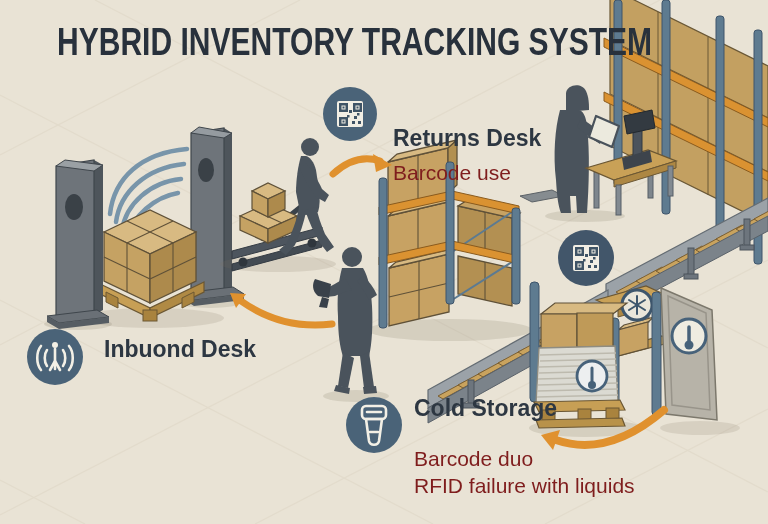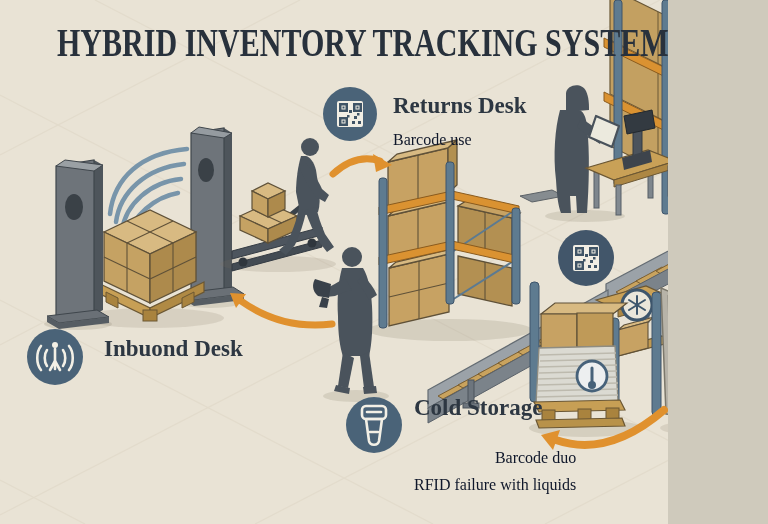--- a/index.html
+++ b/index.html
@@ -1,27 +1,27 @@
 <!DOCTYPE html>
 <html><head>
 <meta charset="utf-8">
 <style>
   html,body{margin:0;padding:0;background:#cfcabc;}
-  .stage{position:relative;width:668px;height:524px;background:#e9e3d5;overflow:hidden;
-         font-family:Liberation Serif, serif;}
+  .stage{position:relative;width:768px;height:524px;background:#e9e3d5;overflow:hidden;
+         font-family:Liberation Sans, sans-serif;}
   .stage svg{position:absolute;left:0;top:0;}
   .title{position:absolute;left:57px;top:20px;font-size:39px;font-weight:700;color:#28313c;
          transform:scaleX(.77);transform-origin:left top;white-space:nowrap;}
   .label{position:absolute;white-space:nowrap;}
   .label .name{font-size:23px;font-weight:700;color:#2d3742;}
-  .label .detail{font-size:16px;color:#0f172a;line-height:26px;}
-  .label-returns{left:393px;top:93px;} .label-returns .name{margin-bottom:8px;}
+  .label .detail{font-size:21px;color:#7f1d1d;line-height:26px;}
+  .label-returns{left:393px;top:93px;} .label-returns .name{margin-bottom:8px;margin-top:32px;}
   .label-inbound{left:104px;top:336px;} .label-inbound .name{margin-bottom:4px;}
   .label-cold{left:414px;top:395px;} .label-cold .name{margin-bottom:23px;}
-  .label-cold .detail{line-height:27px;text-align:right;}
+  .label-cold .detail{line-height:27px;}
 </style>
 </head>
 <body>
 
 <div class="stage">
 
 <svg width="768" height="524" viewBox="0 0 768 524">
   <defs>
     <g id="slat">
           <path d="M0,0 L26,-14 L31,-11 L5,3 Z"></path>

